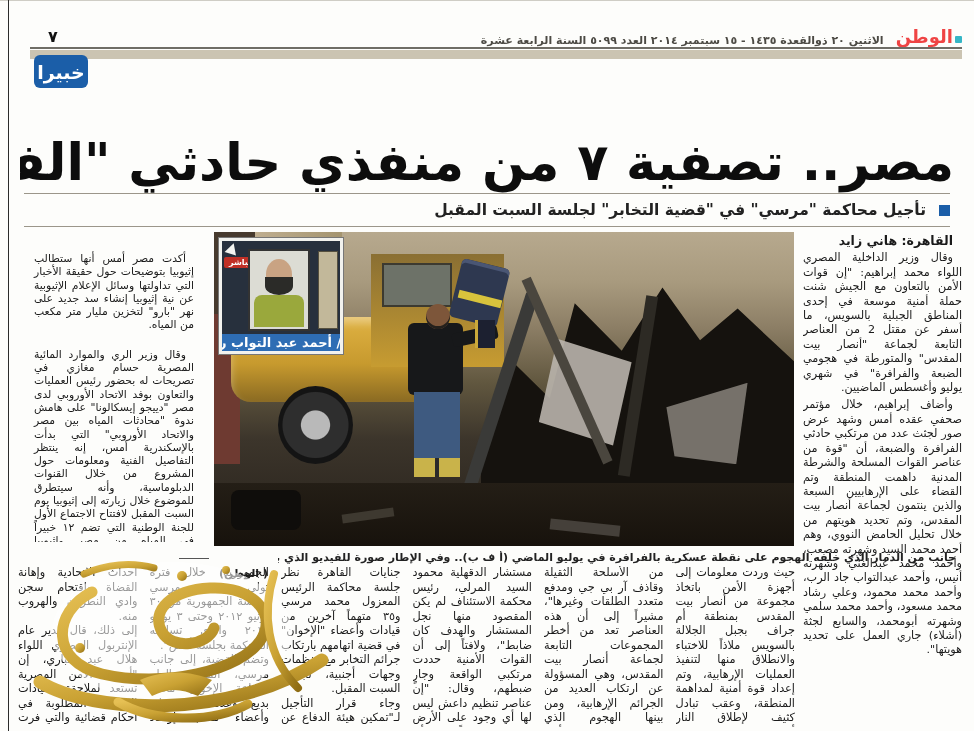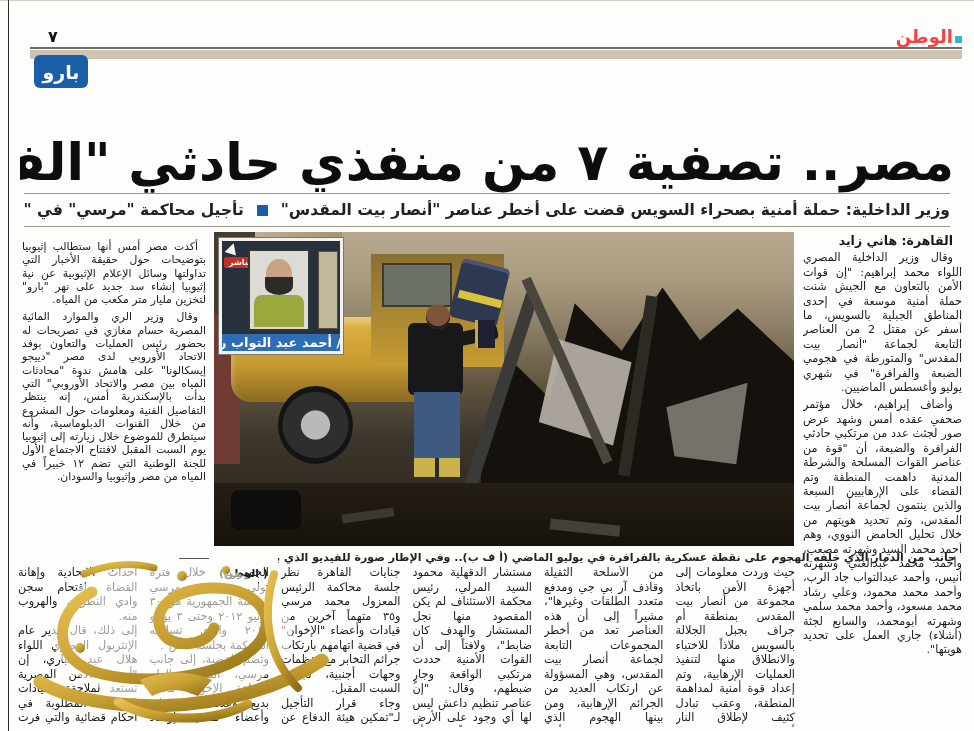--- a/index.html
+++ b/index.html
@@ -101,53 +101,53 @@
     font-size:11px;font-weight:bold;color:#222;
   }
   .caption-text{flex:0 1 auto;min-width:0;white-space:nowrap;overflow:hidden;}
   .caption-credit{flex:0 0 auto;margin-top:32px;}
   .caption-rule{flex:1 0 30px;height:0;border-top:1.5px solid #555;margin-top:2px;}
 
   
   .sidebar{position:absolute;top:236px;right:764px;left:18px;height:306px;overflow:hidden;}
   .sb-head{font-size:20px;font-weight:800;text-align:center;line-height:1.35;color:#0d0d0d;margin:0 0 8px;}
   .sb-body{font-size:10.8px;line-height:13.3px;text-align:justify;}
-  .sb-body p{margin:4px;text-indent:8px;}
+  .sb-body p{margin:16px;text-indent:8px;}
 
   
   .bottom-cols{
     position:absolute;top:566px;right:179px;left:18px;bottom:4px;display:flex;gap:12px;direction:rtl;
     font-size:11.3px;line-height:14.5px;text-align:justify;overflow:hidden;
   }
   .bcol{flex:1 1 0;min-width:0;overflow:hidden;white-space:pre-line;}
 
   
   .watermark{position:absolute;top:552px;left:22px;width:318px;height:178px;pointer-events:none;}
 </style>
 </head>
 <body>
 
 <div class="page">
 
   <div class="masthead">
     <div class="brand">
       <span class="brand-logo">الوطن</span>
+      <span class="dateline">الاثنين ٢٠ ذوالقعدة ١٤٣٥ - ١٥ سبتمبر ٢٠١٤ العدد ٥٠٩٩ السنة الرابعة عشرة</span>
     </div>
     <span class="pageno">٧</span>
   </div>
   <div class="mast-rule"></div>
   <div class="mast-band"></div>
 
-  <div class="badge">بارو</div>
+  <div class="badge">خبيرا</div>
 
   <h1 class="headline">مصر.. تصفية ٧ من منفذي حادثي "الفرافرة" و"الضبعة"</h1>
 
   <div class="subrule-top"></div>
   <div class="subheads">
-    <span>وزير الداخلية: حملة أمنية بصحراء السويس قضت على أخطر عناصر "أنصار بيت المقدس"</span>
     <span class="bullet-sq"></span>
     <span>تأجيل محاكمة "مرسي" في "قضية التخابر" لجلسة السبت المقبل</span>
   </div>
   <div class="subrule-bottom"></div>
 
   <div class="col-main">
     <p class="byline">القاهرة: هاني زايد</p>
     <p>وقال وزير الداخلية المصري اللواء محمد إبراهيم: "إن قوات الأمن بالتعاون مع الجيش شنت حملة أمنية موسعة في إحدى المناطق الجبلية بالسويس، ما أسفر عن مقتل 2 من العناصر التابعة لجماعة "أنصار بيت المقدس" والمتورطة في هجومي الضبعة والفرافرة" في شهري يوليو وأغسطس الماضيين.</p>
     <p>وأضاف إبراهيم، خلال مؤتمر صحفي عقده أمس وشهد عرض صور لجثث عدد من مرتكبي حادثي الفرافرة والضبعة، أن "قوة من عناصر القوات المسلحة والشرطة المدنية داهمت المنطقة وتم القضاء على الإرهابيين السبعة والذين ينتمون لجماعة أنصار بيت المقدس، وتم تحديد هويتهم من خلال تحليل الحامض النووي، وهم أحمد محمد السيد وشهرته مصعب، وأحمد محمد عبدالغني وشهرته أنيس، وأحمد عبدالتواب جاد الرب، وأحمد محمد محمود، وعلي رشاد محمد مسعود، وأحمد محمد سلمي وشهرته أبومحمد، والسابع لجثة (أشلاء) جاري العمل على تحديد هويتها".</p>
 

